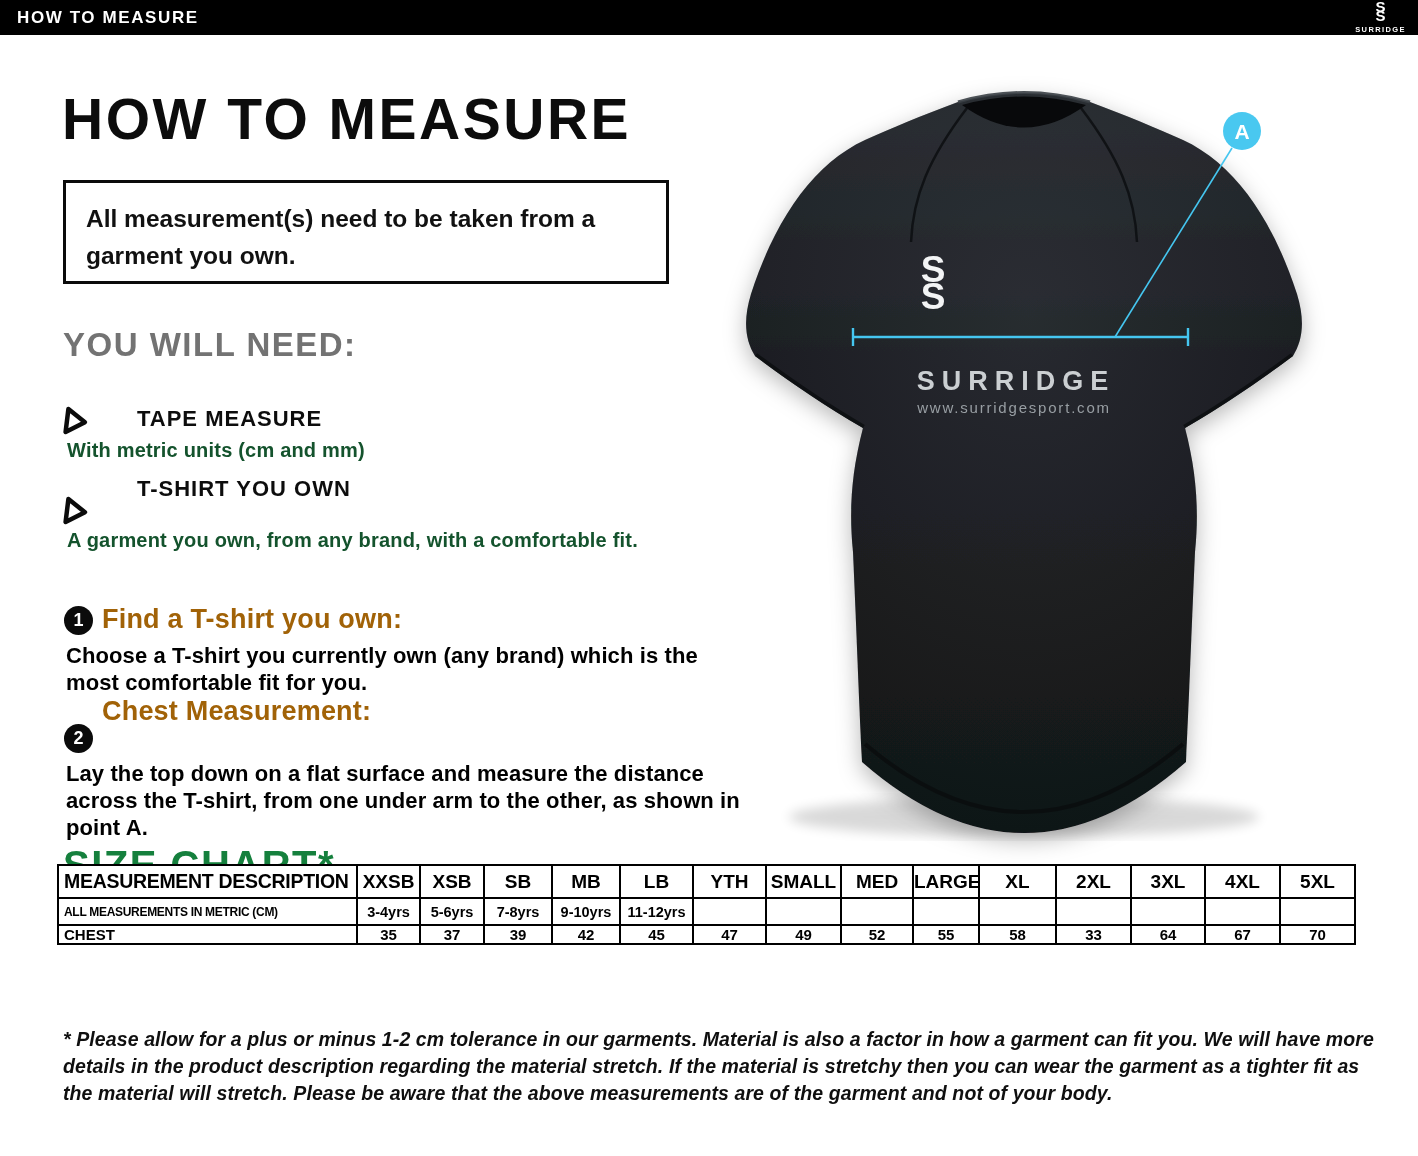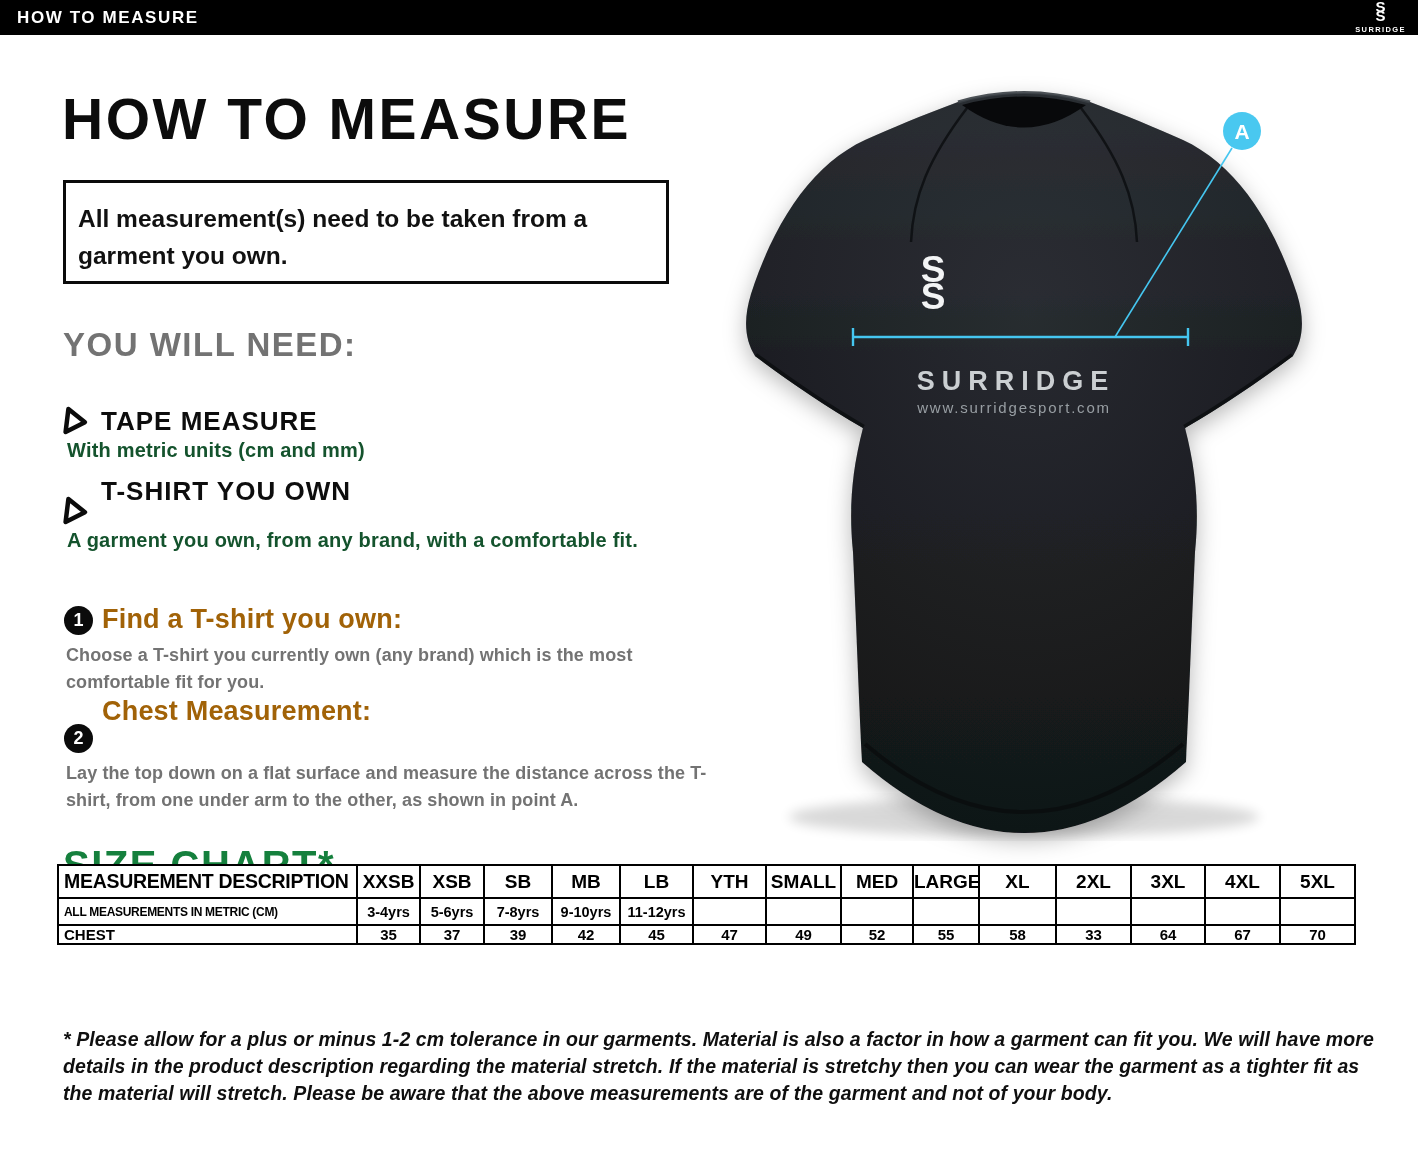--- a/index.html
+++ b/index.html
@@ -25,47 +25,47 @@
   .topbar-logo .logo-word { color: #ffffff; font-size: 7.5px; font-weight: bold; letter-spacing: 1.4px; margin-top: 2px; }
 
   
   .h1 {
     position: absolute; left: 62px; top: 86px;
     font-size: 57px; font-weight: bold; letter-spacing: 2.5px; color: #0c0c0c;
   }
   .notice-box {
     position: absolute; left: 63px; top: 180px; width: 606px; height: 104px;
     border: 3px solid #0b0b0b; background: #ffffff;
-    padding: 17px 24px 0 12px;
+    padding: 17px 24px 0 20px;
   }
   .notice-box .notice-text { font-size: 24.5px; font-weight: bold; line-height: 37px; color: #111; }
 
   .ywn-heading {
     position: absolute; left: 63px; top: 326px;
     font-size: 33px; font-weight: bold; letter-spacing: 1.5px; color: #737373;
   }
 
   .need-item-title {
-    position: absolute; font-size: 26px; font-weight: bold; letter-spacing: 1px; color: #0d0d0d;
+    position: absolute; font-size: 22px; font-weight: bold; letter-spacing: 1px; color: #0d0d0d; margin-left: 36px;
   }
   .need-item-desc {
     position: absolute; font-size: 20px; font-weight: bold; color: #14532d; letter-spacing: 0.2px;
   }
   .tri-icon { position: absolute; width: 27px; height: 31px; }
 
   .step-circle {
     position: absolute; width: 29px; height: 29px; border-radius: 50%;
     background: #0b0b0b; color: #ffffff; display: flex; align-items: center; justify-content: center;
     font-size: 18px; font-weight: bold;
   }
   .step-title {
     position: absolute; font-size: 27px; font-weight: bold; color: #a16207; letter-spacing: 0.2px;
   }
   .step-desc {
-    position: absolute; font-size: 18px; font-weight: bold; color: #737373;
+    position: absolute; font-size: 22px; font-weight: bold; color: #000000;
     line-height: 27px; letter-spacing: 0.1px;
   }
 
   
   .size-chart-heading {
     position: absolute; left: 63px; top: 843px; display: flex; align-items: flex-end;
   }
   .size-chart-heading .big {
     font-size: 40px; font-weight: bold; letter-spacing: 1.5px; color: #15803d;
   }

